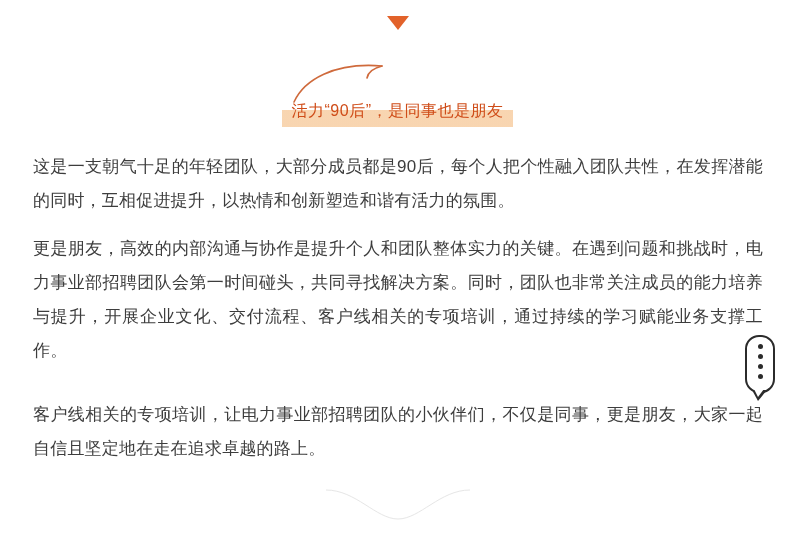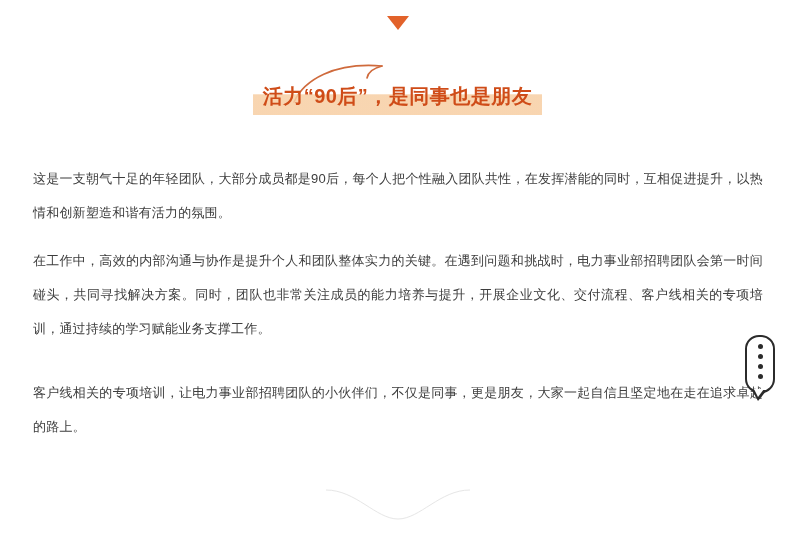--- a/index.html
+++ b/index.html
@@ -54,43 +54,43 @@
     left: 50%;
     margin-left: -110px;
     top: 0;
     width: 120px;
     height: 44px;
     pointer-events: none;
   }
   .heading {
     display: inline-block;
     position: relative;
-    margin-top: 20px;
+    margin-top: 38px;
     padding: 3px 10px 5px 10px;
-    font-size: 20px;
-    font-weight: bold;
+    font-size: 16px;
+    font-weight: normal;
     color: #cf4c18;
     letter-spacing: 0.5px;
     background: linear-gradient(to bottom, rgba(246,205,162,0) 0%, rgba(246,205,162,0) 40%, rgba(247,206,163,0.85) 42%, rgba(247,206,163,0.85) 100%);
   }
 
   
   .content {
     position: absolute;
     top: 150px;
     left: 33px;
     width: 730px;
   }
   .para {
-    font-size: 13px;
+    font-size: 17px;
     line-height: 34px;
     color: #3d3d3d;
     text-align: justify;
     text-justify: inter-ideograph;
-    margin: 12px 0 14px 0;
+    margin: 0 0 14px 0;
     letter-spacing: 0.2px;
   }
   .para.gap-large {
     margin-bottom: 30px;
   }
 
   
   .bubble {
     position: absolute;
     right: 20px;
@@ -161,21 +161,21 @@
   <div class="heading-wrap">
     <svg class="swoosh" viewBox="0 0 120 44">
       <path d="M6 42 C 16 20, 46 2, 94 6" fill="none" stroke="#cf6a3c" stroke-width="1.6" stroke-linecap="round"></path>
       <path d="M94 6 C 86 8, 80 12, 79 18" fill="none" stroke="#cf6a3c" stroke-width="1.6" stroke-linecap="round"></path>
     </svg>
     <span class="heading">活力“90后”，是同事也是朋友</span>
   </div>
 
   <div class="content">
     <p class="para">这是一支朝气十足的年轻团队，大部分成员都是90后，每个人把个性融入团队共性，在发挥潜能的同时，互相促进提升，以热情和创新塑造和谐有活力的氛围。</p>
-    <p class="para gap-large">在工作中，高效的内部沟通与协作是提升个人和团队整体实力的关键。在遇到问题和挑战时，电力事业部招聘团队会第一时间碰头，共同寻找解决方案。同时，团队也非常关注成员的能力培养与提升，开展企业文化、交付流程、客户线相关的专项培训，通过持续的学习赋能业务支撑工作。</p>
+    <p class="para gap-large">更是朋友，高效的内部沟通与协作是提升个人和团队整体实力的关键。在遇到问题和挑战时，电力事业部招聘团队会第一时间碰头，共同寻找解决方案。同时，团队也非常关注成员的能力培养与提升，开展企业文化、交付流程、客户线相关的专项培训，通过持续的学习赋能业务支撑工作。</p>
     <p class="para">客户线相关的专项培训，让电力事业部招聘团队的小伙伴们，不仅是同事，更是朋友，大家一起自信且坚定地在走在追求卓越的路上。</p>
   </div>
 
   <div class="bubble">
     <div class="dots">
       <i></i>
       <i></i>
       <i></i>
       <i></i>
     </div>

